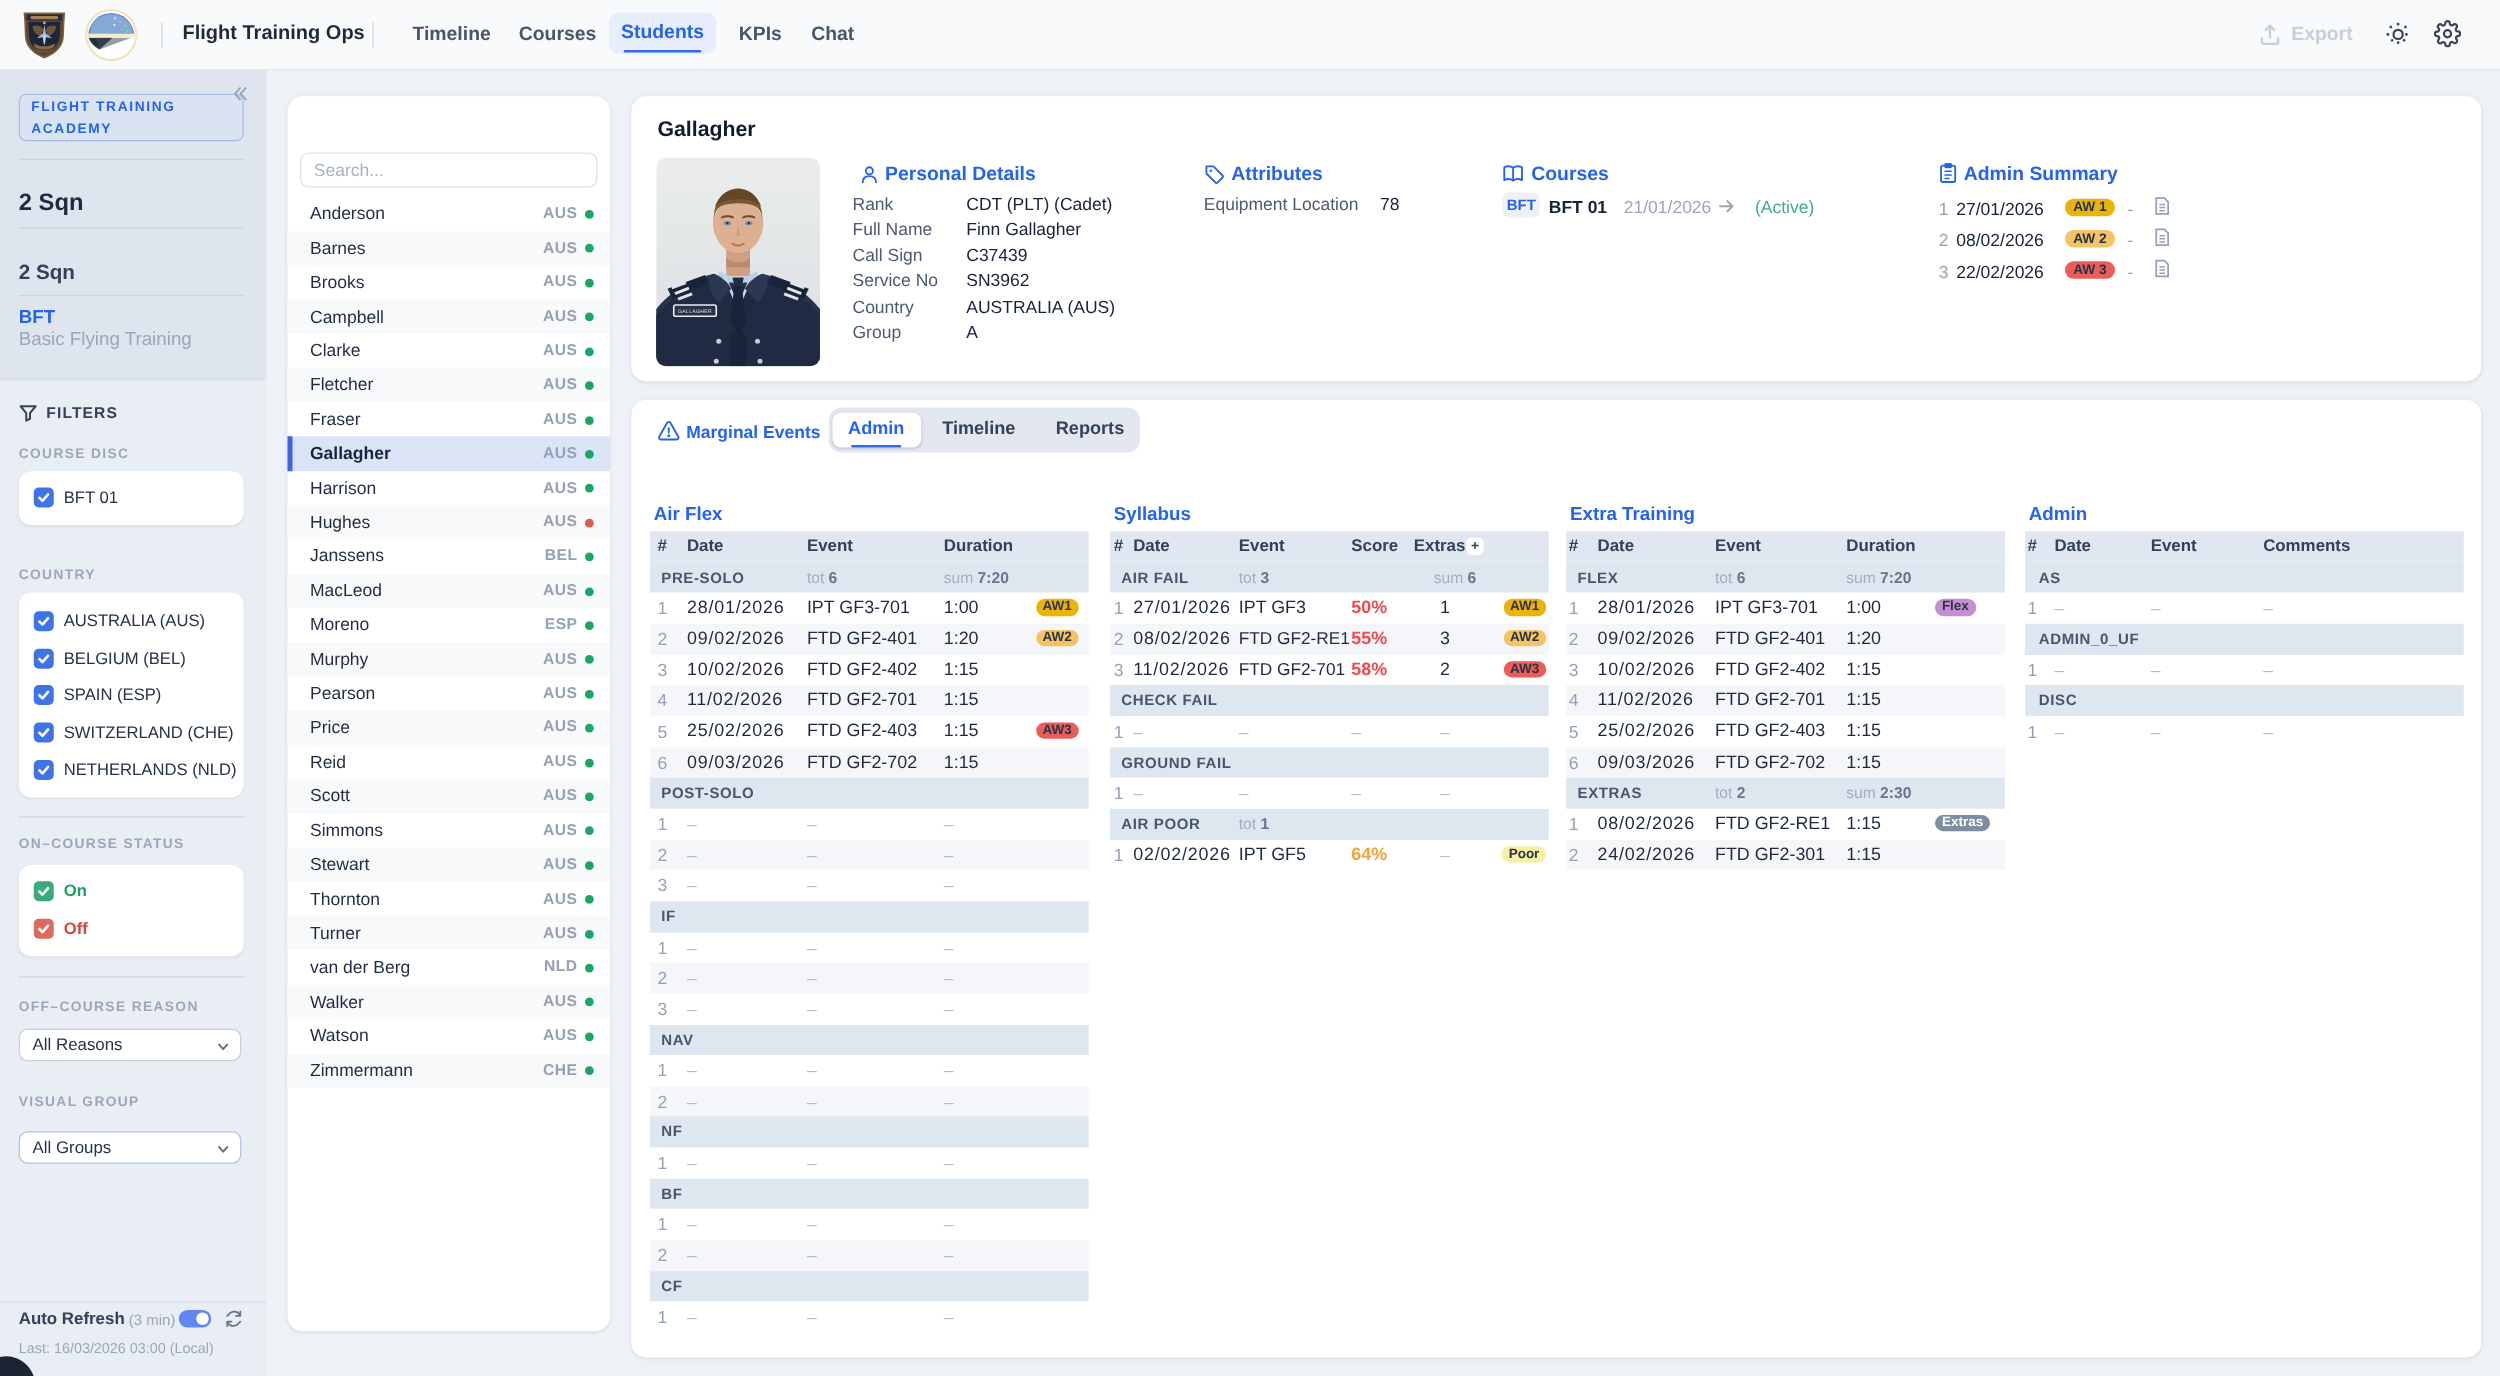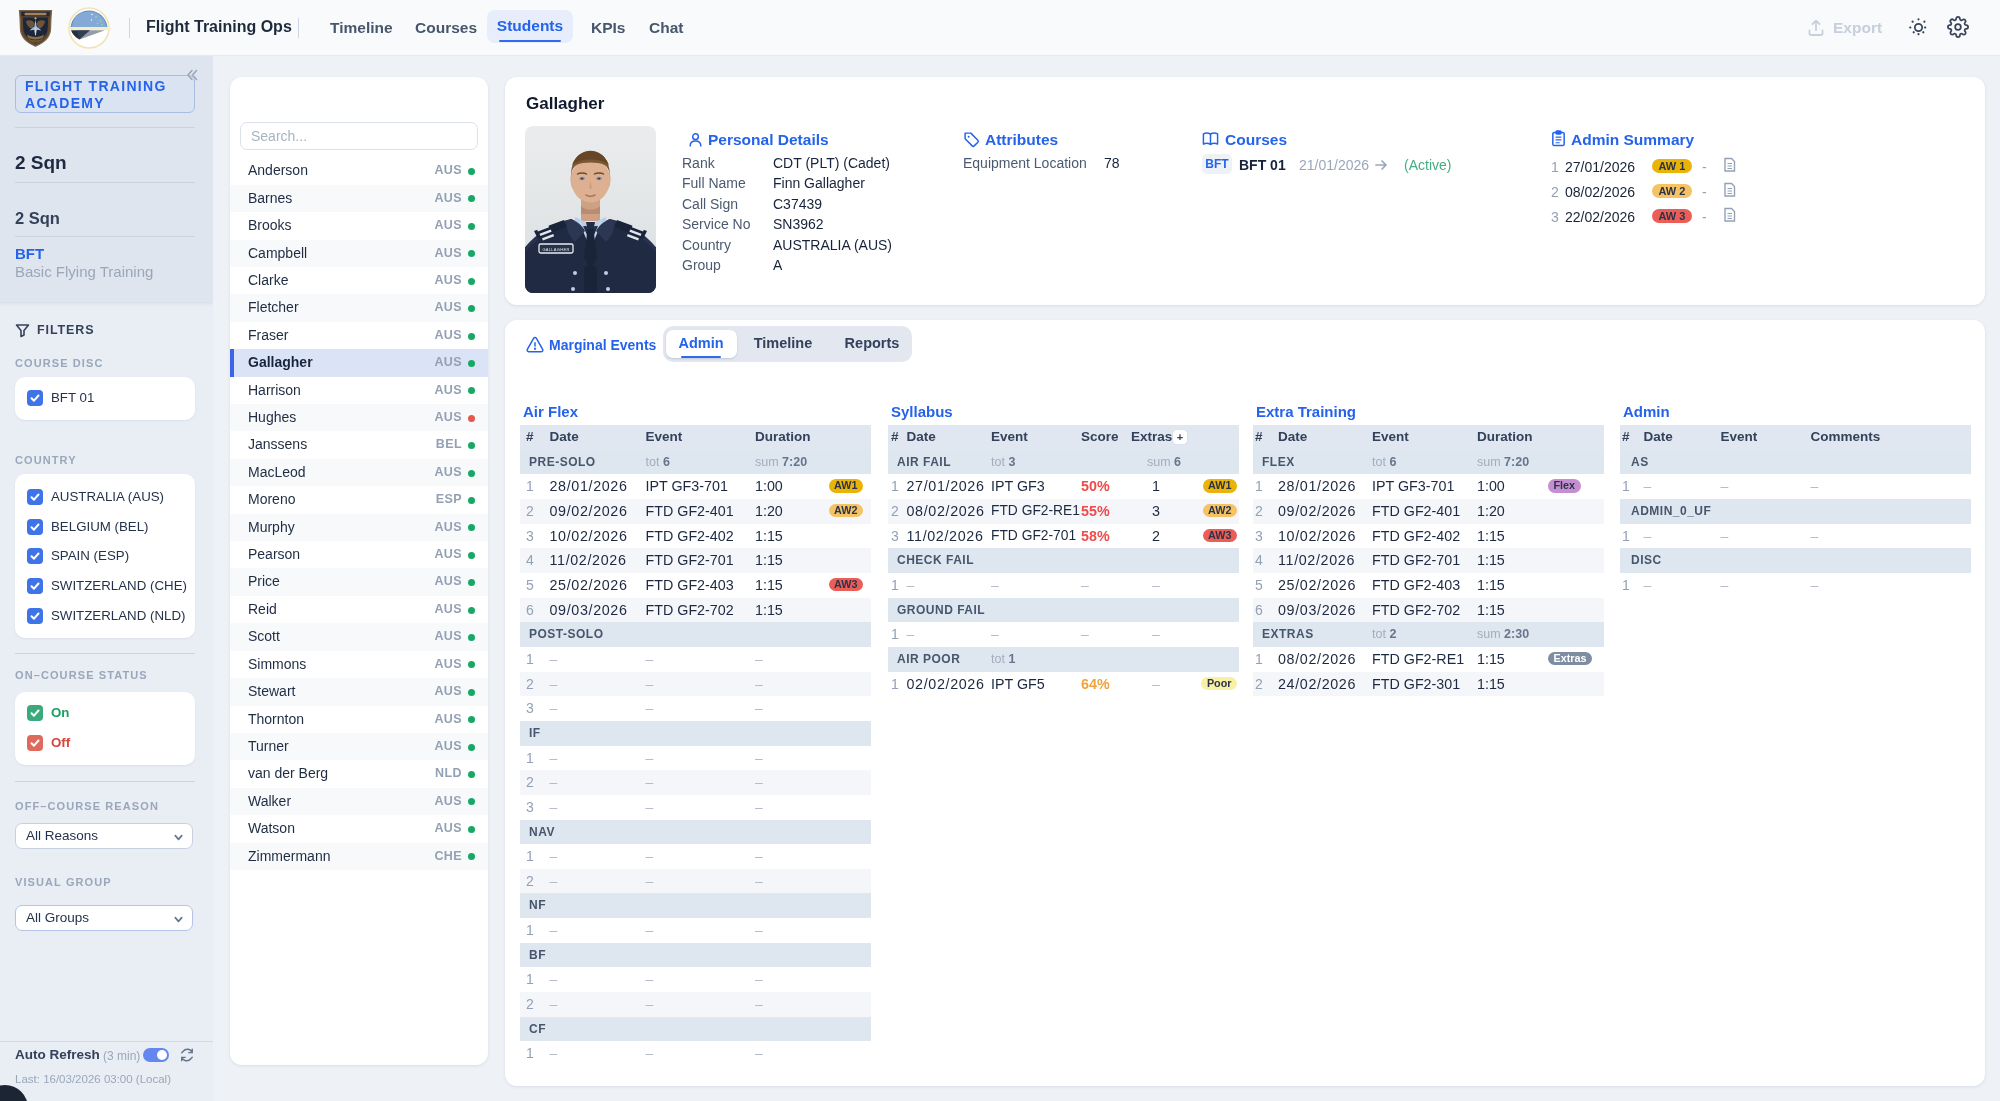--- a/index.html
+++ b/index.html
@@ -122,21 +122,21 @@
     <path d="M12 2.5 v2 M12 19.5 v2 M2.5 12 h2 M19.5 12 h2 M5.2 5.2 l1.4 1.4 M17.4 17.4 l1.4 1.4 M18.8 5.2 l-1.4 1.4 M6.6 17.4 l-1.4 1.4" stroke-dasharray="0.2 3.4" stroke-width="2.4"></path>
   </svg>
   <svg class="abs" style="left:1947px;top:16px" width="22" height="22" viewBox="0 0 24 24" fill="none" stroke="#36435a" stroke-width="1.9" stroke-linecap="round" stroke-linejoin="round">
     <circle cx="12" cy="12" r="3.1"></circle>
     <path d="M19.4 15a1.65 1.65 0 0 0 .33 1.82l.06.06a2 2 0 1 1-2.83 2.83l-.06-.06a1.65 1.65 0 0 0-1.82-.33 1.65 1.65 0 0 0-1 1.51V21a2 2 0 1 1-4 0v-.09A1.65 1.65 0 0 0 9 19.4a1.65 1.65 0 0 0-1.82.33l-.06.06a2 2 0 1 1-2.83-2.83l.06-.06a1.65 1.65 0 0 0 .33-1.82 1.65 1.65 0 0 0-1.51-1H3a2 2 0 1 1 0-4h.09A1.65 1.65 0 0 0 4.6 9a1.65 1.65 0 0 0-.33-1.82l-.06-.06a2 2 0 1 1 2.83-2.83l.06.06a1.65 1.65 0 0 0 1.82.33H9a1.65 1.65 0 0 0 1-1.51V3a2 2 0 1 1 4 0v.09a1.65 1.65 0 0 0 1 1.51 1.65 1.65 0 0 0 1.82-.33l.06-.06a2 2 0 1 1 2.83 2.83l-.06.06a1.65 1.65 0 0 0-.33 1.82V9a1.65 1.65 0 0 0 1.51 1H21a2 2 0 1 1 0 4h-.09a1.65 1.65 0 0 0-1.51 1z"></path>
   </svg>
 </div>
 <div id="sidebar">
   <div id="sidetop"></div>
   <div class="abs" style="left:15px;top:19px;width:180px;height:38px;border:1px solid #a9bce4;background:rgba(214,226,246,0.55);border-radius:6px"></div>
-  <div class="abs" style="left:25px;top:22px;width:150px;font-size:14px;font-weight:700;color:#2563eb;letter-spacing:1.3px;line-height:16.5px">FLIGHT TRAINING ACADEMY</div>
+  <div class="abs" style="left:25px;top:22px;width:150px;font-size:11px;font-weight:700;color:#2563eb;letter-spacing:1.3px;line-height:16.5px">FLIGHT TRAINING ACADEMY</div>
   <svg class="abs" style="left:185px;top:12px" width="14" height="14" viewBox="0 0 14 14" fill="none" stroke="#9aa7ba" stroke-width="1.6" stroke-linecap="round" stroke-linejoin="round">
       <path d="M7 2.5 L3 7 L7 11.5 M11.5 2.5 L7.5 7 L11.5 11.5"></path>
     </svg>
   <div class="sdiv" style="top:71px"></div>
   <div class="abs" style="left:15px;top:96px;font-size:19px;font-weight:700;color:#1d2a40">2 Sqn</div>
   <div class="sdiv" style="top:126px"></div>
   <div class="abs" style="left:15px;top:153px;font-size:16.5px;font-weight:600;color:#33415a">2 Sqn</div>
   <div class="sdiv" style="top:179.5px"></div>
   <div class="abs" style="left:15px;top:189px;font-size:15px;font-weight:700;color:#2563eb">BFT</div>
   <div class="abs" style="left:15px;top:207px;font-size:15px;color:#9aa7ba">Basic Flying Training</div>
@@ -177,21 +177,21 @@
         <svg width="12" height="12" viewBox="0 0 12 12" fill="none" stroke="#fff" stroke-width="2" stroke-linecap="round" stroke-linejoin="round">
           <path d="M2.5 6.2 L5 8.7 L9.5 3.5"></path>
         </svg>
       </div>
     <div class="cblab" style="top:103.8px">SWITZERLAND (CHE)</div>
     <div class="cb" style="top:134.4px">
         <svg width="12" height="12" viewBox="0 0 12 12" fill="none" stroke="#fff" stroke-width="2" stroke-linecap="round" stroke-linejoin="round">
           <path d="M2.5 6.2 L5 8.7 L9.5 3.5"></path>
         </svg>
       </div>
-    <div class="cblab" style="top:134.4px">SWITZERLAND (NLD)</div>
+    <div class="cblab" style="top:134.4px">NETHERLANDS (NLD)</div>
   </div>
   <div class="sdiv" style="top:597px"></div>
   <div class="slabel" style="top:613px">ON–COURSE STATUS</div>
   <div class="sbox" style="top:636px;height:73px">
     <div class="cb" style="top:13px;background:#3aaa7c">
         <svg width="12" height="12" viewBox="0 0 12 12" fill="none" stroke="#fff" stroke-width="2" stroke-linecap="round" stroke-linejoin="round">
           <path d="M2.5 6.2 L5 8.7 L9.5 3.5"></path>
         </svg>
       </div>
     <div class="cblab" style="top:13px;color:#1c9e60;font-weight:600">On</div>

